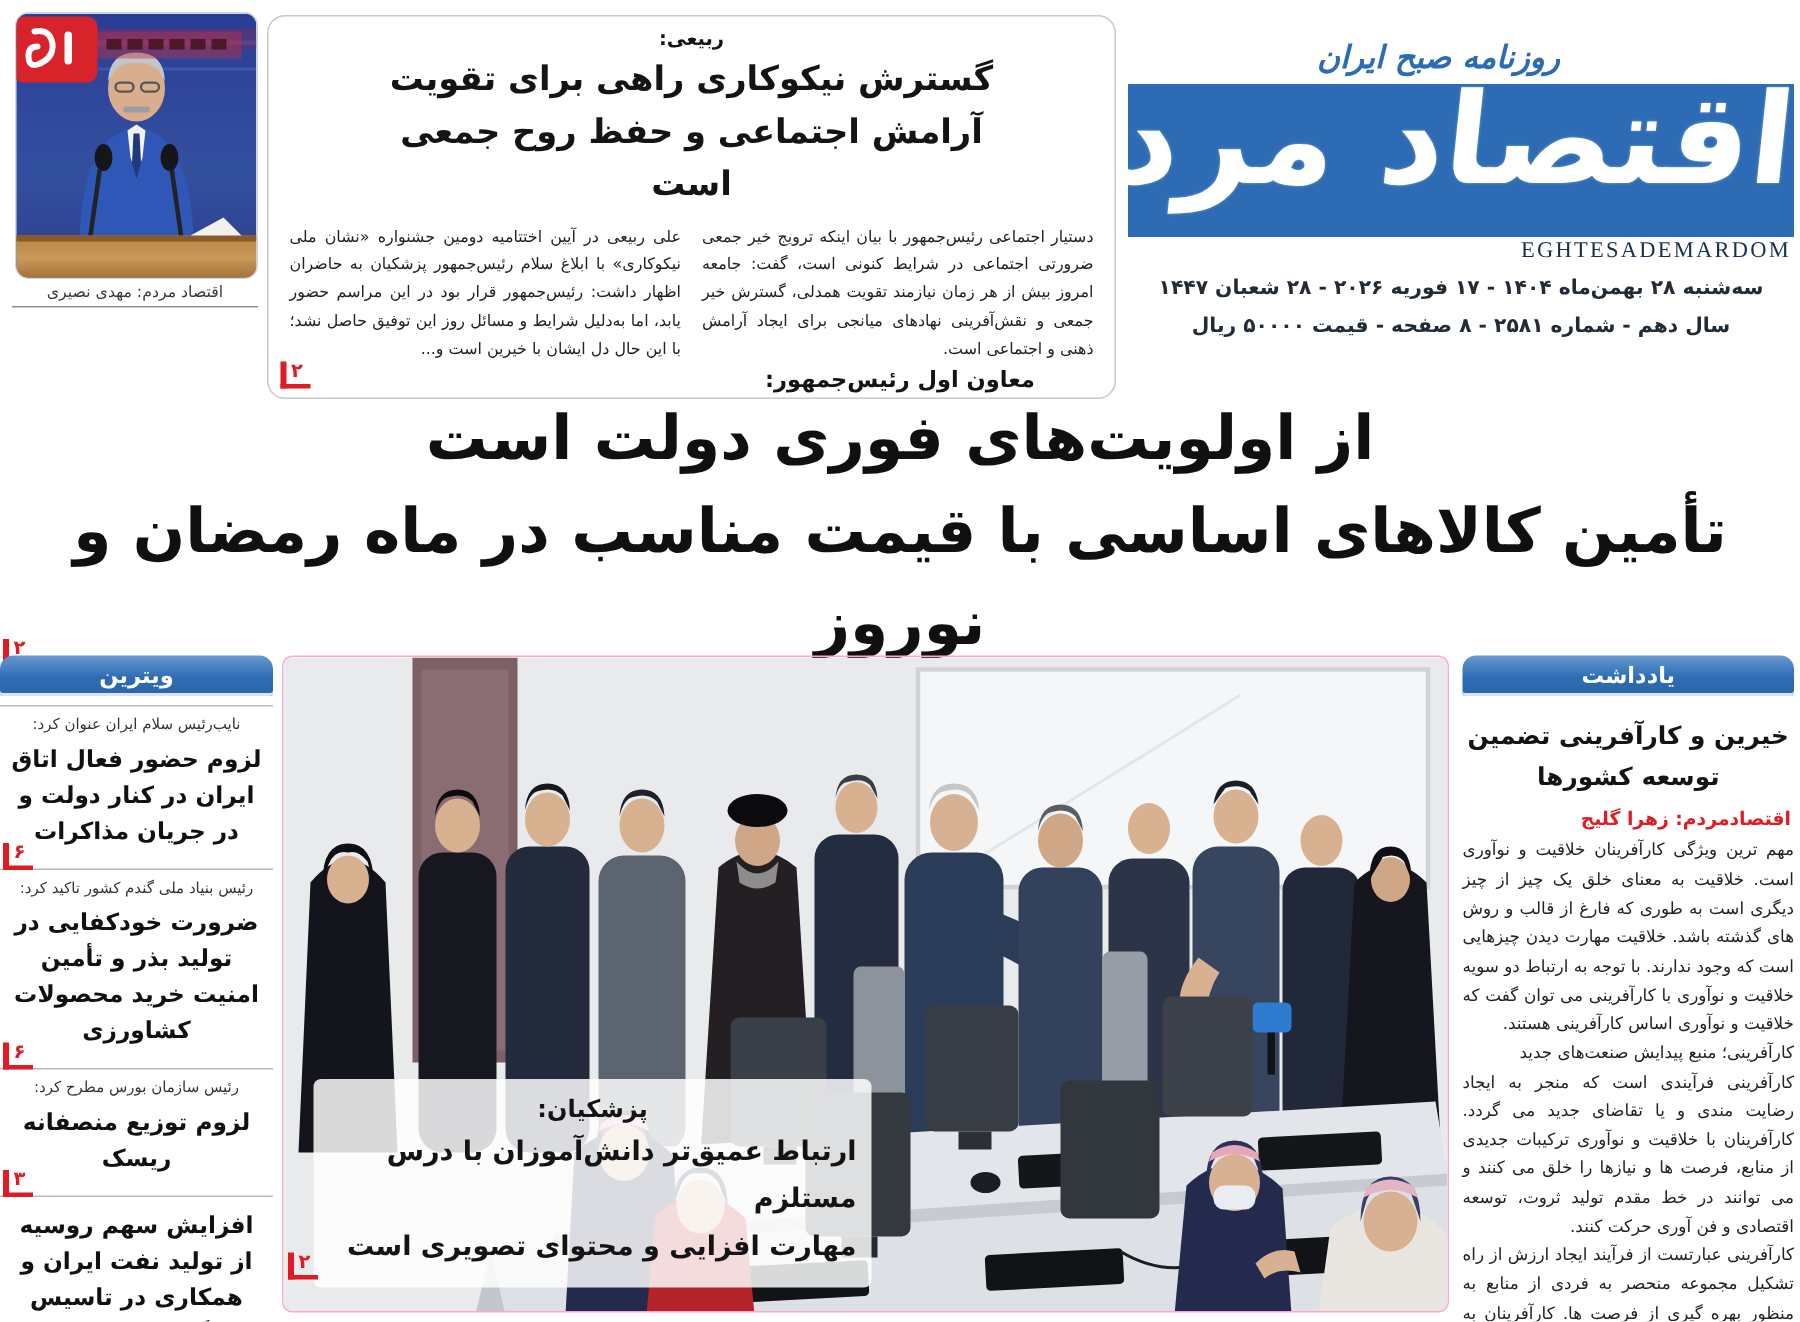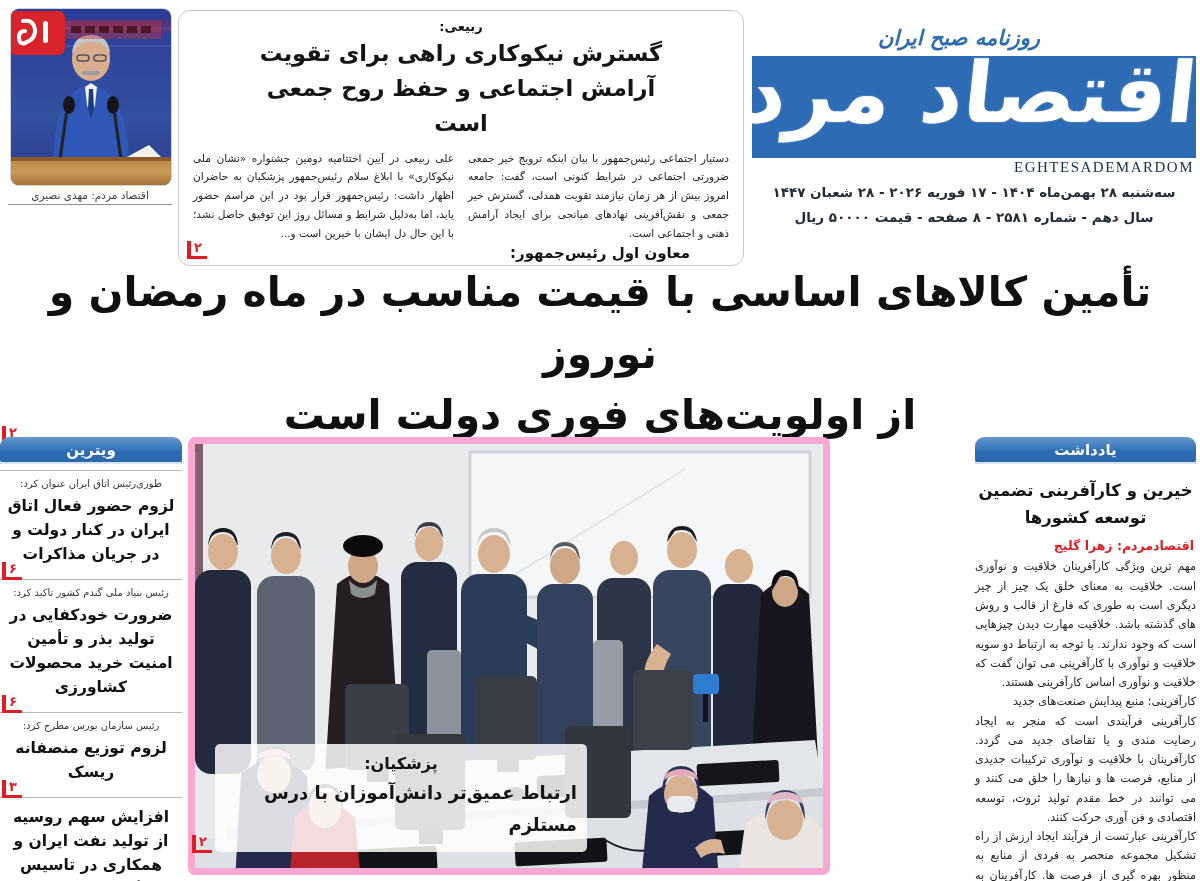--- a/index.html
+++ b/index.html
@@ -57,22 +57,22 @@
   .sidebar{position:absolute;top:437px;left:0;width:182px;}
   .sidebar .items{margin-top:6px;}
   .side-item{position:relative;border-bottom:1px solid var(--rule);padding:7px 4px 13px;text-align:center;}
   .side-item:first-child{border-top:1px solid var(--rule);}
   .side-item .kicker{font-size:10px;color:#333;margin-bottom:5px;}
   .side-item .kicker:empty{display:none;}
   .side-item .hl{font-weight:bold;font-size:15.5px;line-height:1.55;color:#111;}
   .side-item .pmark{position:absolute;left:2px;bottom:-1px;background:#fff;}
 
   
-  .big-photo{position:absolute;top:437px;left:188px;width:642px;height:438px;
-    border-radius:7px;overflow:hidden;border:7px solid #f9a8d4;}
+  .big-photo{position:absolute;top:437px;left:188px;width:778px;height:438px;
+    border-radius:7px;overflow:hidden;border:1px solid #f9a8d4;}
   .big-photo svg{display:block;}
   .photo-caption{position:absolute;left:20px;bottom:16px;width:372px;
     background:rgba(255,255,255,.84);border-radius:5px;padding:10px 10px 12px;text-align:center;}
   .photo-caption .kicker{font-weight:bold;font-size:16px;margin-bottom:4px;}
   .photo-caption .line{font-weight:bold;font-size:18px;line-height:1.75;text-align:right;}
   .big-photo-marker{position:absolute;left:192px;top:835px;z-index:5;}
 
   
   .note{position:absolute;top:437px;left:975px;width:221px;}
   .note .hl{font-weight:bold;font-size:16.5px;line-height:1.65;text-align:center;margin:13px 2px 7px;}
@@ -164,30 +164,30 @@
     <div class="logo">اقتصاد مردم</div>
     <div class="latin">EGHTESADEMARDOM</div>
     <div class="dates">
       <div>سه‌شنبه ۲۸ بهمن‌ماه ۱۴۰۴ - ۱۷ فوریه ۲۰۲۶ - ۲۸ شعبان ۱۴۴۷</div>
       <div>سال دهم - شماره ۲۵۸۱ - ۸ صفحه - قیمت ۵۰۰۰۰ ریال</div>
     </div>
   </div>
 
   <div class="lead">
     <div class="kicker">معاون اول رئیس‌جمهور:</div>
+    <div class="h1">از اولویت‌های فوری دولت است</div>
     <div class="h1">تأمین کالاهای اساسی با قیمت مناسب در ماه رمضان و نوروز</div>
-    <div class="h1">از اولویت‌های فوری دولت است</div>
     <span class="pmark">۲</span>
   </div>
 
   <div class="sidebar">
     <div class="sec-header">ویترین</div>
     <div class="items">
       <div class="side-item">
-        <div class="kicker">طوری‌رئیس اتاق ایران عنوان کرد:</div>
+        <div class="kicker">نایب‌رئیس سلام ایران عنوان کرد:</div>
         <div class="hl">لزوم حضور فعال اتاق ایران در کنار دولت و در جریان مذاکرات</div>
         <span class="pmark">۶</span>
       </div>
       <div class="side-item">
         <div class="kicker">رئیس بنیاد ملی گندم کشور تاکید کرد:</div>
         <div class="hl">ضرورت خودکفایی در تولید بذر و تأمین امنیت خرید محصولات کشاورزی</div>
         <span class="pmark">۶</span>
       </div>
       <div class="side-item">
         <div class="kicker">رئیس سازمان بورس مطرح کرد:</div>
@@ -321,20 +321,21 @@
         <path d="M700 380 Q740 348 778 384 L778 438 L692 438 Z" fill="#e9e5e0"></path>
         <ellipse cx="740" cy="376" rx="18" ry="20" fill="#d8b192"></ellipse>
         <path d="M720 376 Q720 346 740 346 Q760 346 760 376 L754 358 Q747 350 740 352 Q729 350 724 362 Z" fill="#3a3f63"></path>
         <path d="M722 360 Q740 350 758 360 L756 353 Q740 343 724 353 Z" fill="#e0b6c4"></path>
       </g>
     </svg>
 
     <div class="photo-caption">
       <div class="kicker">پزشکیان:</div>
       <div class="line">ارتباط عمیق‌تر دانش‌آموزان با درس مستلزم</div>
+      <div class="line">مهارت افزایی و محتوای تصویری است</div>
     </div>
   </div>
   <span class="pmark big-photo-marker">۲</span>
 
   <div class="note">
     <div class="sec-header">یادداشت</div>
     <div class="hl">خیرین و کارآفرینی تضمین توسعه کشورها</div>
     <div class="byline">اقتصادمردم: زهرا گلیج</div>
     <div class="body">
       <p>مهم ترین ویژگی کارآفرینان خلاقیت و نوآوری است. خلاقیت به معنای خلق یک چیز از چیز دیگری است به طوری که فارغ از قالب و روش های گذشته باشد. خلاقیت مهارت دیدن چیزهایی است که وجود ندارند. با توجه به ارتباط دو سویه خلاقیت و نوآوری با کارآفرینی می توان گفت که خلاقیت و نوآوری اساس کارآفرینی هستند.</p>

